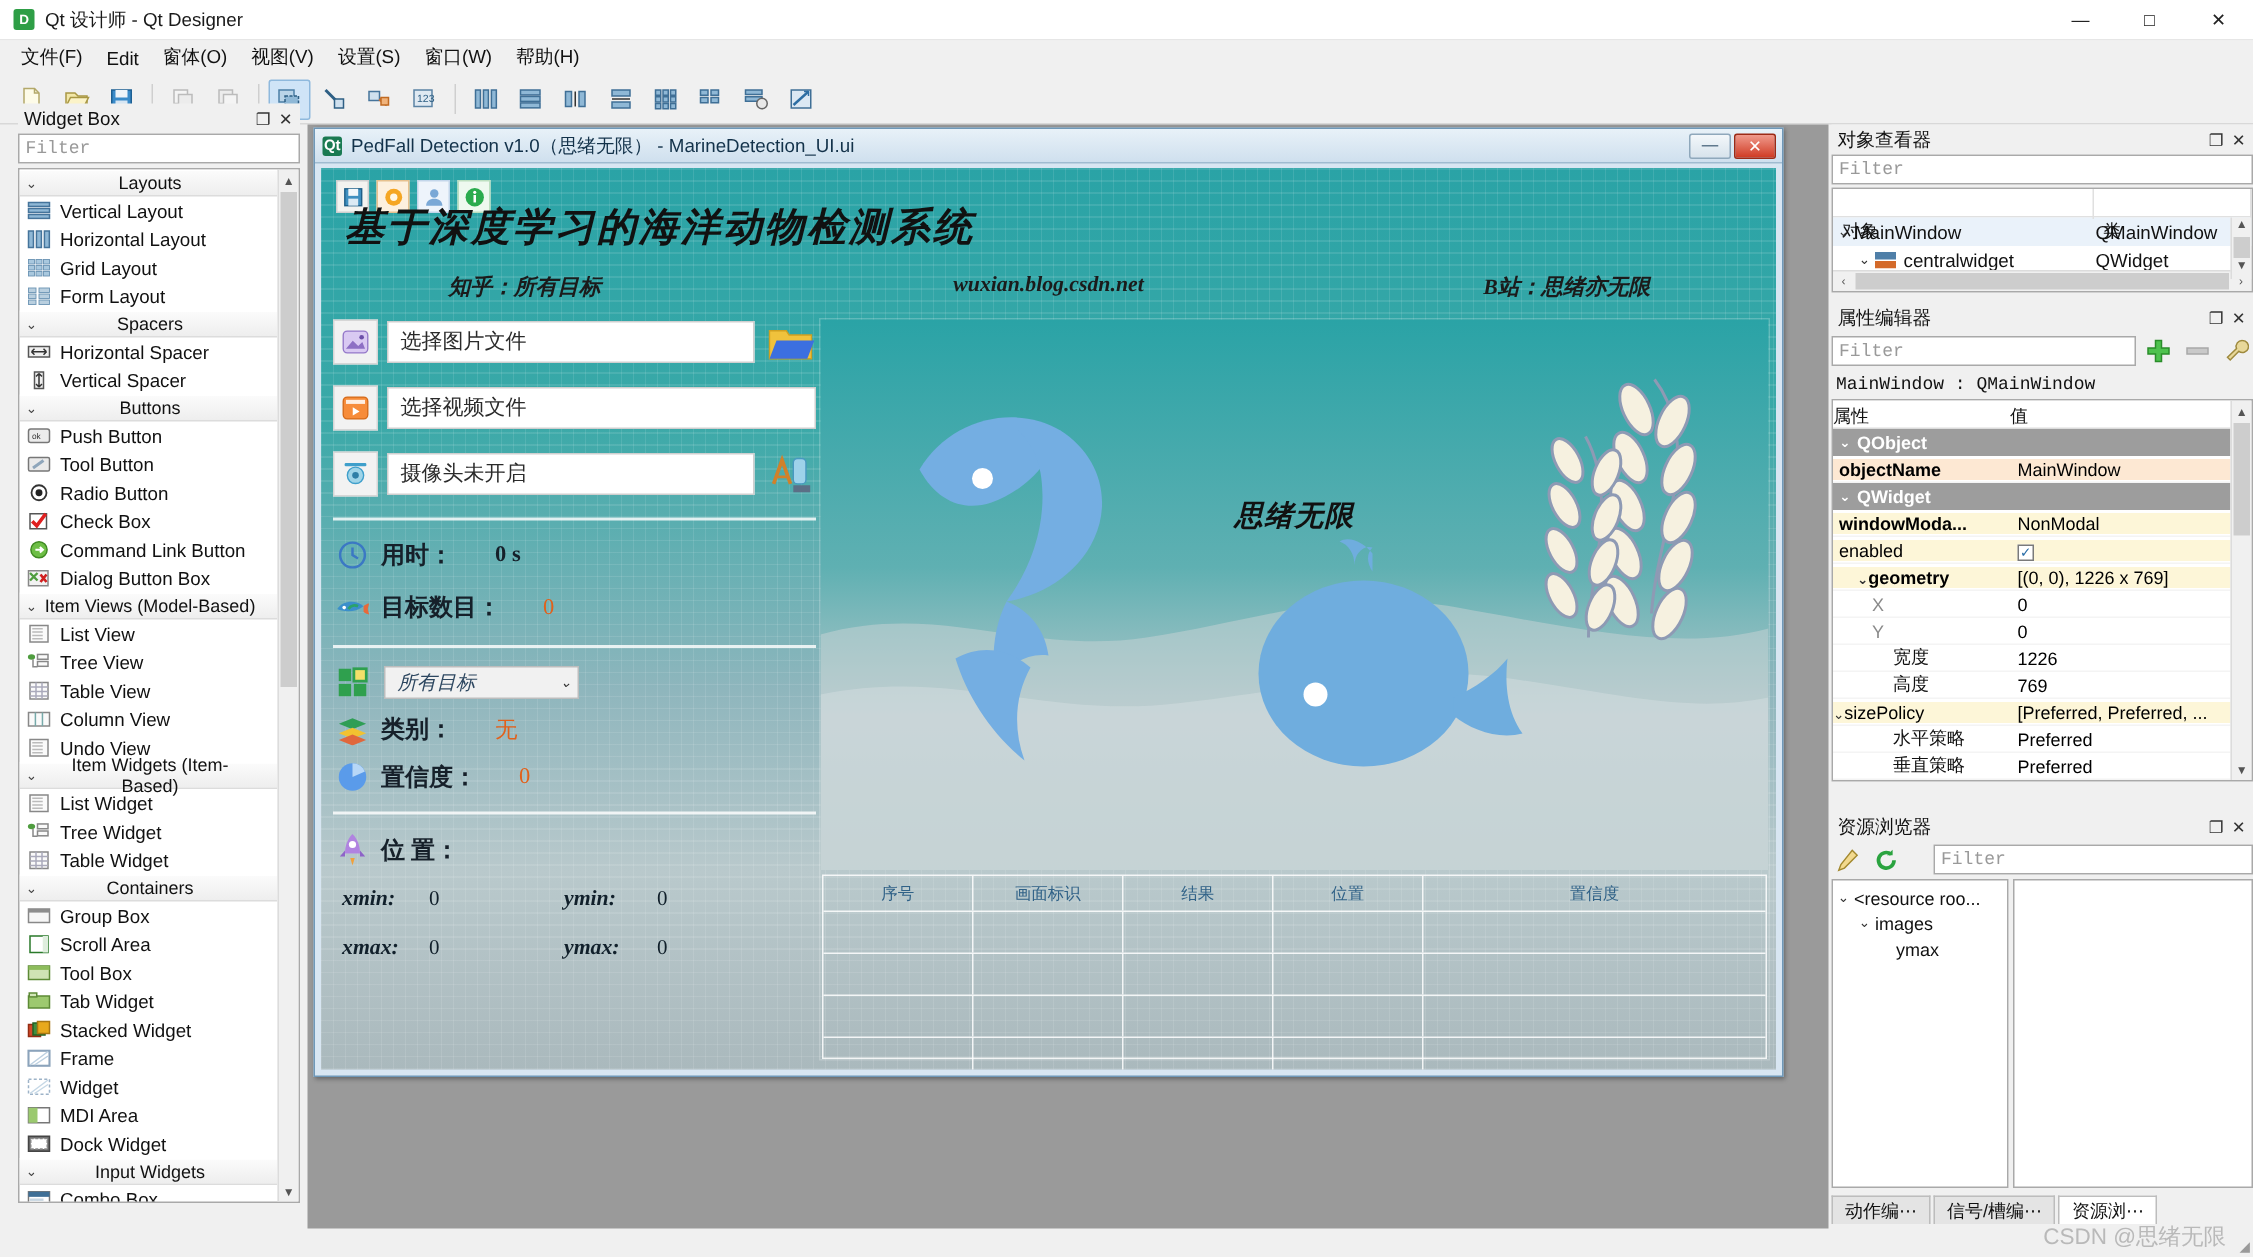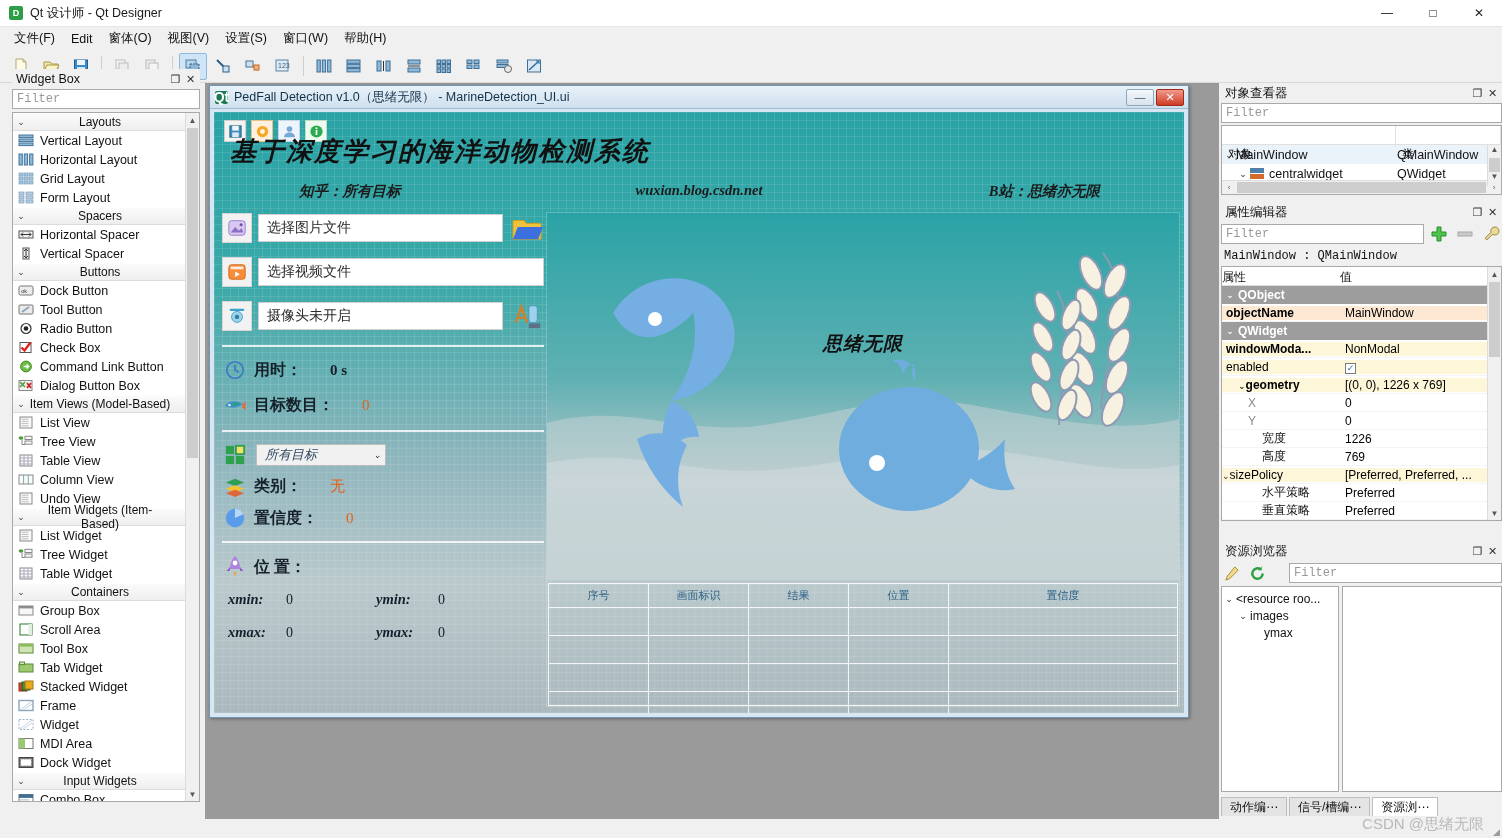--- a/index.html
+++ b/index.html
@@ -111,21 +111,21 @@
     border: 1px solid #6f98b8;
     box-shadow: 1px 1px 3px rgba(0,0,0,.35);
   }
   .form-title {
     height: 23px; display: flex; align-items: center;
     background: linear-gradient(#e8f1f8, #cfe0ee);
     padding-left: 5px; border-bottom: 1px solid #9fbbd0;
   }
   .form-title .ft-ico {
     width: 13px; height: 13px; background: #1a7a52; border-radius: 2px;
-    color: #fff; font-size: 14px; display:flex; align-items:center;
+    color: #fff; font-size: 10px; display:flex; align-items:center;
     justify-content:center; margin-right: 6px; font-weight: bold;
   }
   .form-title .ft-text { font-size: 12.5px; color: #13324a; }
   .form-title .ft-ctrls { margin-left: auto; display: flex; padding-right: 4px; gap: 2px; }
   .ft-btn {
     width: 28px; height: 17px; display:flex; align-items:center; justify-content:center;
     background: linear-gradient(#f3f7fa,#d7e3ec); border: 1px solid #8fa8bb;
     border-radius: 2px; font-size: 11px; color: #31506a;
   }
   .ft-btn.close { background: linear-gradient(#f09a8c,#cf3b24); border-color:#9c2a16; color:#fff; }
@@ -554,21 +554,21 @@
             <span class="chev">⌄</span>
             <span class="cat-label">Buttons</span>
           </div>
           <div class="wb-item">
             <span class="wb-ico">
               <svg width="16" height="13" viewBox="0 0 16 13">
                 <rect x="1" y="2" width="14" height="9" rx="1.5" fill="#ececec" stroke="#777"></rect>
                 <text x="3.3" y="8.7" font-size="5.5" fill="#333">ok</text>
               </svg>
             </span>
-            <span>Dock Button</span>
+            <span>Push Button</span>
           </div>
           <div class="wb-item">
             <span class="wb-ico">
               <svg width="16" height="13" viewBox="0 0 16 13">
                 <rect x="1" y="2" width="14" height="9" rx="1" fill="#eaeaea" stroke="#777"></rect>
                 <path d="M4 9l7-5" stroke="#8fa6bb" stroke-width="2"></path>
               </svg>
             </span>
             <span>Tool Button</span>
           </div>

